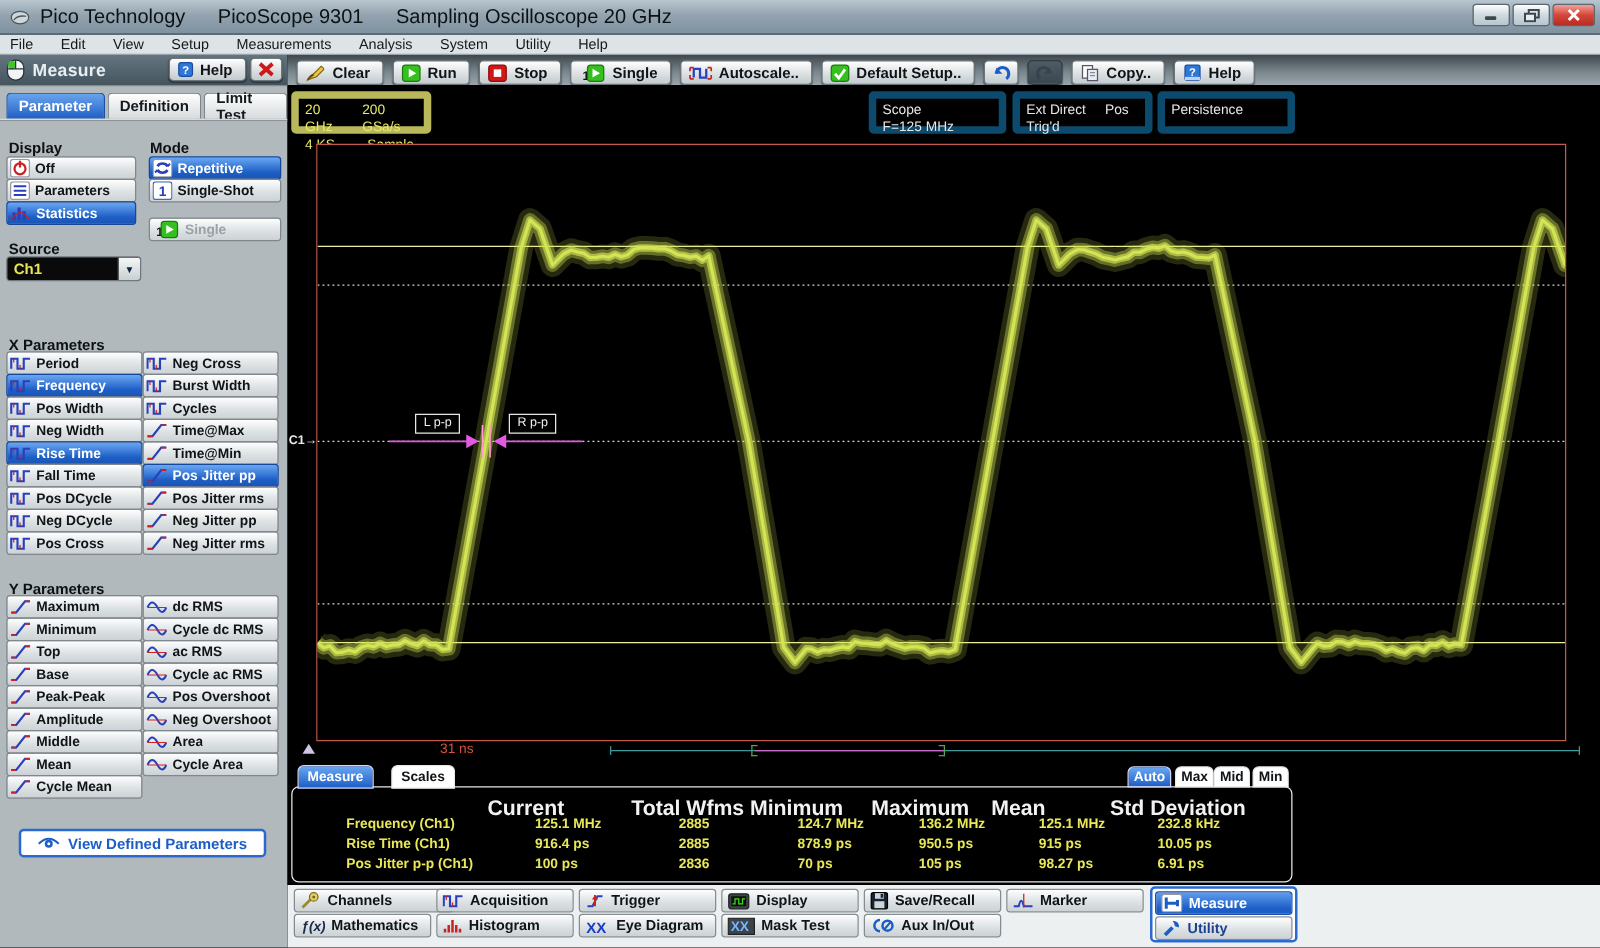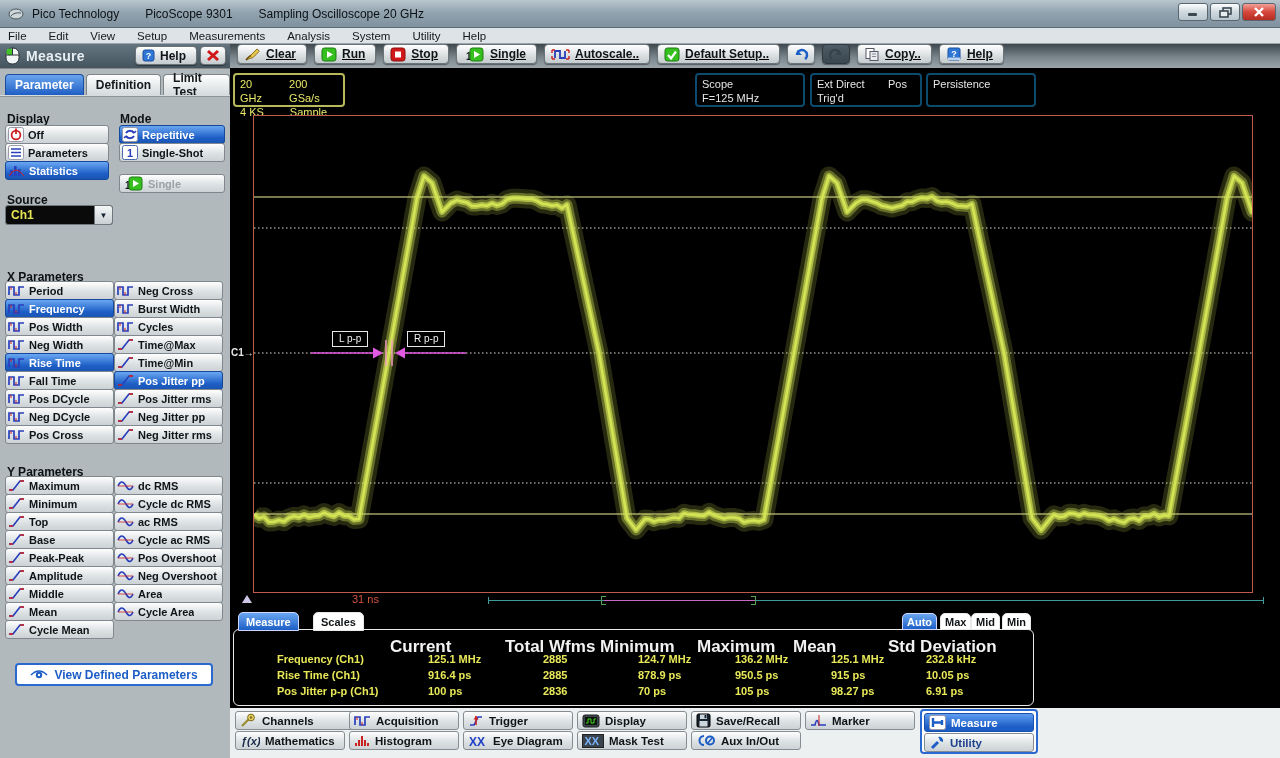--- a/index.html
+++ b/index.html
@@ -3,35 +3,35 @@
 <meta charset="utf-8">
 <style>
   * { box-sizing: border-box; margin:0; padding:0; }
   html,body { width:1280px; height:758px; overflow:hidden; background:#000; font-family:"Liberation Sans",sans-serif; }
   .abs { position:absolute; }
 
   
   #titlebar { position:absolute; left:0; top:0; width:1280px; height:28px;
     background:linear-gradient(#b9c6ce,#93a4b0 45%,#7e919e); border-bottom:1px solid #5c6a74;
     display:flex; align-items:center; padding-left:8px; }
-  #titlebar .ttxt { font-size:12px; color:#0c1114; margin-right:26px; }
+  #titlebar .ttxt { font-size:16px; color:#0c1114; margin-right:26px; }
   .winbtn { width:30px; height:18px; border:1px solid #5a6670; border-radius:3px;
     background:linear-gradient(#fdfeff,#cfd9df 50%,#b9c6ce); display:flex; align-items:center; justify-content:center; margin-left:2px; }
   .winbtn.close { width:34px; background:linear-gradient(#f2a098,#d6473b 50%,#b52d22); }
   #winbtns { position:absolute; right:4px; top:3px; display:flex; }
   #menubar { position:absolute; left:0; top:28px; width:1280px; height:16px; background:#dde3e6;
     display:flex; align-items:center; gap:22px; padding-left:8px; border-bottom:1px solid #9aa4aa;}
   .menu-item { font-size:11.5px; color:#14181b; }
 
   
   #panel-header { position:absolute; left:0; top:44px; width:230px; height:24px;
     background:linear-gradient(#64757f,#455560); display:flex; align-items:center; }
   #panel-title { color:#e7eff3; font-weight:bold; font-size:14px; margin-left:6px; letter-spacing:.3px;}
   #toolbar { position:absolute; left:230px; top:44px; width:1050px; height:24px;
-    background:linear-gradient(#3e474c,#79858c 55%,#9aa5ab); display:flex; align-items:flex-start; gap:7px; padding-left:7px;text-decoration:underline; }
+    background:linear-gradient(#3e474c,#79858c 55%,#9aa5ab); display:flex; align-items:flex-end; gap:7px; padding-left:7px; }
   .tbtn { height:20px; border:1px solid #6b7479; border-radius:4px; background:linear-gradient(#ffffff,#d9dee0 60%,#c4cbce);
     display:flex; align-items:center; gap:5px; padding:0 10px 0 6px; font-size:12px; font-weight:bold; color:#101417;
     box-shadow:0 1px 1px rgba(0,0,0,.4); }
   .tbtn.icononly { padding:0 5px; }
   .tbtn.disabled { background:linear-gradient(#4e5c66,#3a4750); border-color:#2e383f; }
   #panel-hdr-btns { position:absolute; right:4px; top:2px; display:flex; gap:3px; }
   #panel-hdr-btns .tbtn { height:19px; }
 
   
   #sidebar { position:absolute; left:0; top:68px; width:230px; height:690px; background:#b2b9bc; border-top:1px solid #888; }
@@ -53,21 +53,21 @@
   #source-box .dd { width:18px; height:18px; border-left:1px solid #70787d; border-radius:0 2px 2px 0;
     background:linear-gradient(#f5f7f8,#c9cfd2); display:flex; align-items:center; justify-content:center; font-size:8px; color:#123; }
   #view-btn { position:absolute; left:15px; top:594px; width:198px; height:23px; border:2px solid #2a6ad0; border-radius:4px;
     background:#fff; color:#1d5ec6; font-size:12px; font-weight:bold; display:flex; align-items:center; justify-content:center; gap:6px; }
   #clear-btn { position:absolute; left:5px; top:627px; width:219px; height:21px; border:1px solid #70787d; border-radius:4px;
     background:linear-gradient(#ffffff,#dbe0e2); font-size:12.5px; font-weight:bold; color:#0d1114;
     display:flex; align-items:center; justify-content:center; }
 
   
   #main { position:absolute; left:230px; top:68px; width:1050px; height:690px; background:#000; }
-  .statbox { position:absolute; top:5px; height:34px; border:2px solid #0c4a6e; border-radius:4px;
+  .statbox { position:absolute; top:5px; height:34px; border:6px solid #0c4a6e; border-radius:4px;
     color:#e6e6e6; font-size:11px; padding:2px 5px; line-height:14px; }
   .statbox.yellow { border-color:#b9b95c; color:#e8e86a; }
   #scope { position:absolute; left:23px; top:47px; width:1000px; height:478px; border:1px solid #c05a4a; background:#000; }
   #scope svg { position:absolute; left:0; top:0; }
   .mlabel { position:absolute; border:1px solid #e8e8e8; background:#000; color:#f0f0f0; font-size:10px;
     padding:1px 6px 2px; line-height:11px; }
   #c1-label { position:absolute; left:1px; top:279px; color:#e8e8e8; font-size:10px; font-weight:bold; }
   #tb-label { position:absolute; left:122px; top:525px; color:#d2543e; font-size:11px; }
   #tb-tri { position:absolute; left:12px; top:527px; width:0; height:0; border-left:5px solid transparent;
     border-right:5px solid transparent; border-bottom:8px solid #cfc6e6; }

